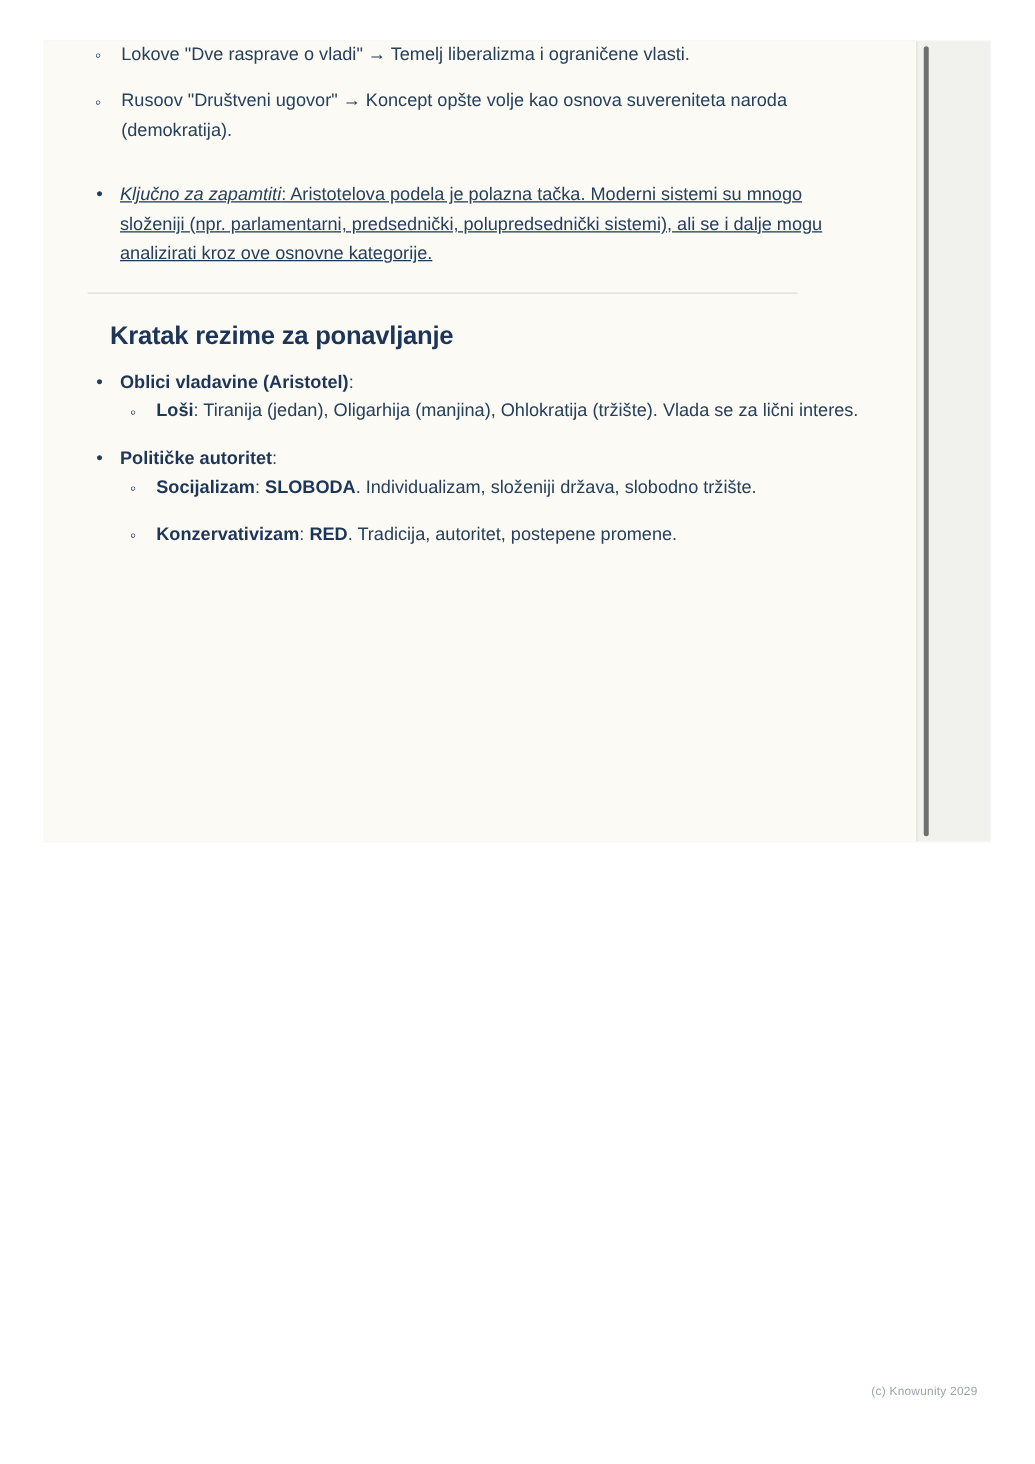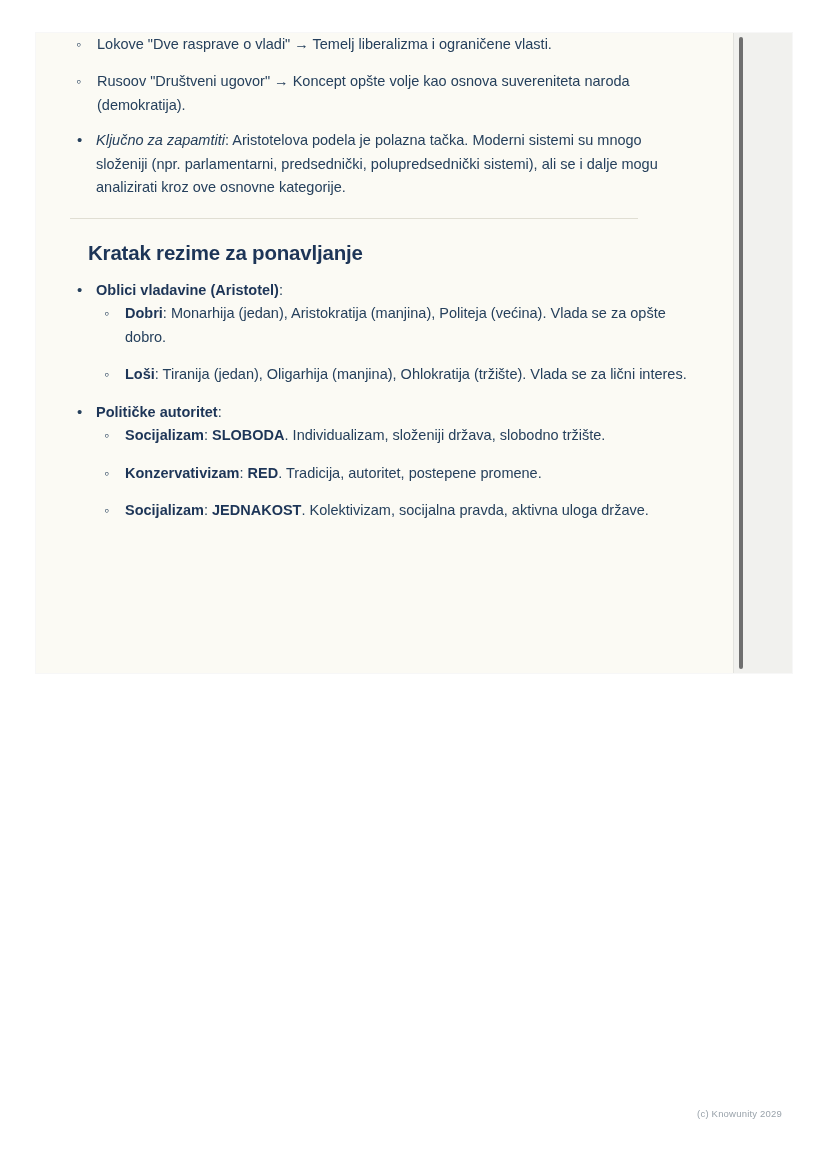--- a/index.html
+++ b/index.html
@@ -149,56 +149,50 @@
 
     <ul class="lvl2 top-list">
       <li>
         <span>Lokove "Dve rasprave o vladi" → Temelj liberalizma i ograničene vlasti.</span>
       </li>
       <li>
         <span>Rusoov "Društveni ugovor" → Koncept opšte volje kao osnova suvereniteta naroda (demokratija).</span>
       </li>
     </ul>
 
-    <ul class="lvl1" style="margin-top:12px;">
+    <ul class="lvl1" style="margin-top:28px;text-decoration:underline;">
       <li>
         <span class="i">Ključno za zapamtiti</span><span>: Aristotelova podela je polazna tačka. Moderni sistemi su mnogo složeniji (npr. parlamentarni, predsednički, polupredsednički sistemi), ali se i dalje mogu analizirati kroz ove osnovne kategorije.</span>
       </li>
     </ul>
 
     <div class="divider"></div>
 
     <h2 class="section-title">Kratak rezime za ponavljanje</h2>
 
     <ul class="lvl1">
 
       <li class="spacer-group">
         <span class="b">Oblici vladavine (Aristotel)</span><span>:</span>
         <ul class="lvl2 sub-block">
-          <li>
-            <span class="b">Dobri</span><span>: Monarhija (jedan), Aristokratija (manjina), Politeja (većina). Vlada se za opšte dobro.</span>
-          </li>
           <li>
             <span class="b">Loši</span><span>: Tiranija (jedan), Oligarhija (manjina), Ohlokratija (tržište). Vlada se za lični interes.</span>
           </li>
         </ul>
       </li>
 
       <li>
         <span class="b">Političke autoritet</span><span>:</span>
         <ul class="lvl2 sub-block">
           <li>
             <span class="b">Socijalizam</span><span>: </span><span class="b">SLOBODA</span><span>. Individualizam, složeniji država, slobodno tržište.</span>
           </li>
           <li>
             <span class="b">Konzervativizam</span><span>: </span><span class="b">RED</span><span>. Tradicija, autoritet, postepene promene.</span>
           </li>
-          <li>
-            <span class="b">Socijalizam</span><span>: </span><span class="b">JEDNAKOST</span><span>. Kolektivizam, socijalna pravda, aktivna uloga države.</span>
-          </li>
         </ul>
       </li>
 
     </ul>
 
   </div>
 
   <div class="scroll-gutter">
     <div class="scroll-thumb"></div>
   </div>

